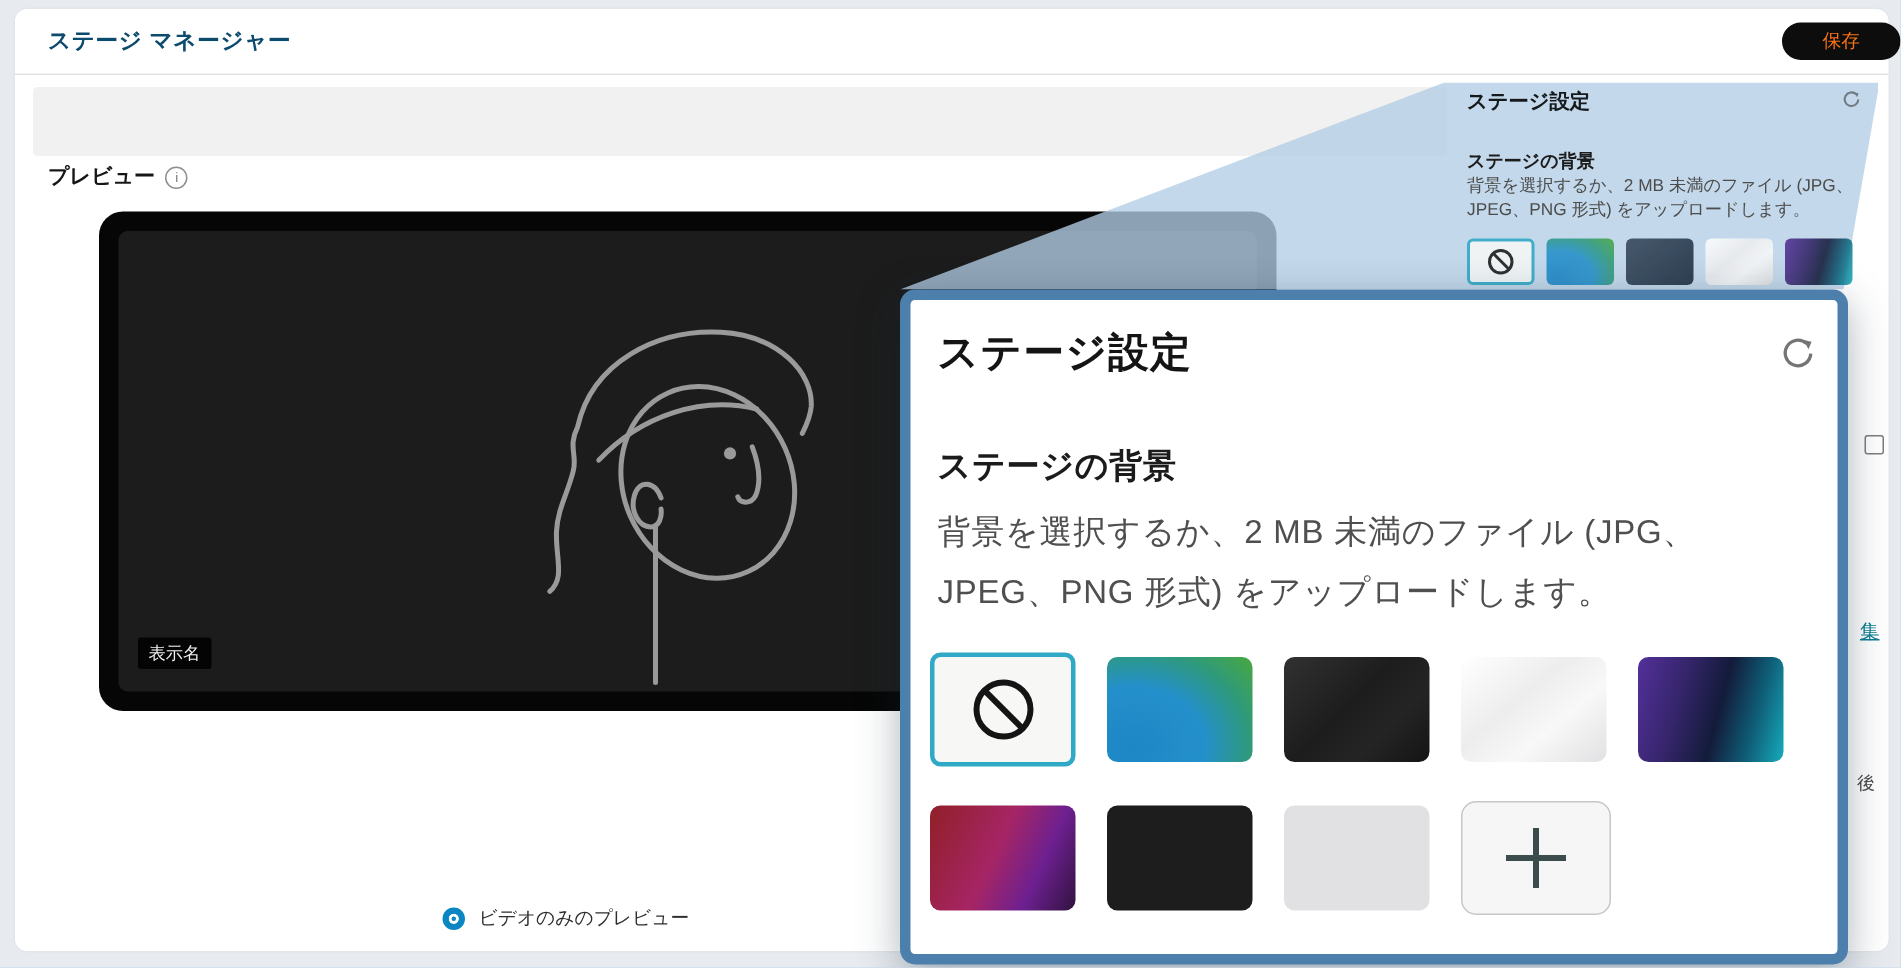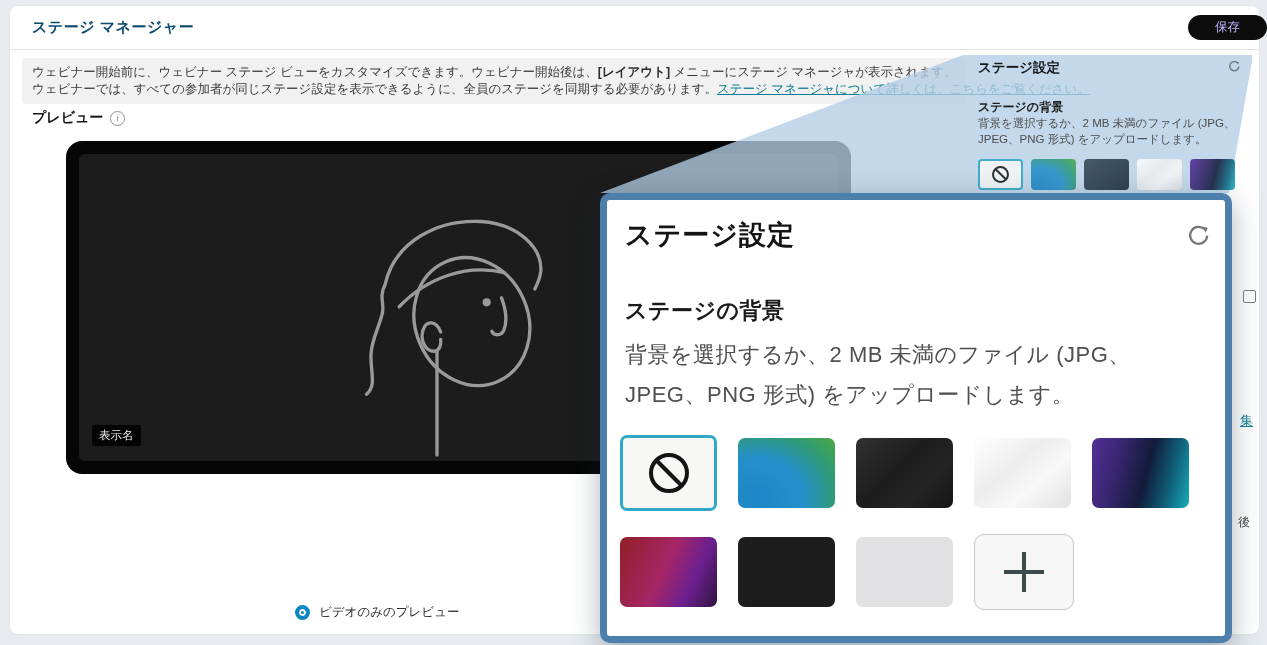--- a/index.html
+++ b/index.html
@@ -1,20 +1,20 @@
 <!DOCTYPE html>
 <html><head>
 <meta charset="utf-8">
 <style>
   html,body{margin:0;padding:0;}
   body{width:1267px;height:645px;background:#e7ebef;font-family:"Liberation Sans","DejaVu Sans",sans-serif;position:relative;overflow:hidden;}
   .page{position:absolute;left:9px;top:5px;width:1249px;height:628px;background:#ffffff;border:1px solid #e2e6ea;border-radius:9px;}
   
   .hdr-title{position:absolute;left:22px;top:12px;font-size:15px;font-weight:bold;color:#0c4a6e;letter-spacing:.5px;}
-  .save-btn{position:absolute;left:1178px;top:9px;width:79px;height:25px;background:#0d0d0d;color:#c4b5fd;border:none;border-radius:13px;font-size:12.5px;font-family:inherit;cursor:pointer;}
+  .save-btn{position:absolute;left:1178px;top:9px;width:79px;height:25px;background:#0d0d0d;color:#f97316;border:none;border-radius:13px;font-size:12.5px;font-family:inherit;cursor:pointer;}
   .hdr-divider{position:absolute;left:0;top:43px;width:1249px;height:1px;background:#e4e4e4;}
   
   .banner{position:absolute;left:12px;top:52px;width:943px;height:46px;background:#f1f1f1;border-radius:3px;}
   .banner p{margin:0;position:absolute;left:10px;font-size:12.5px;color:#3a3a3a;white-space:nowrap;}
   .banner .l1{top:6px;}
   .banner .l2{top:23px;}
   .banner b{color:#2b2b2b;}
   .banner a{color:#0b7d93;text-decoration:underline;cursor:pointer;}
   
   .pv-head{position:absolute;left:22px;top:103px;font-size:14px;font-weight:bold;color:#161616;display:flex;align-items:center;gap:7px;}
@@ -79,22 +79,20 @@
 </head>
 <body>
 
 <div class="page">
 
   <div class="hdr-title">ステージ マネージャー</div>
   <button class="save-btn">保存</button>
   <div class="hdr-divider"></div>
 
   <div class="banner">
-    <p class="l1"><span>ウェビナー開始前に、ウェビナー ステージ ビューをカスタマイズできます。ウェビナー開始後は、</span><b>[レイアウト]</b><span> メニューにステージ マネージャが表示されます。</span></p>
-    <p class="l2"><span>ウェビナーでは、すべての参加者が同じステージ設定を表示できるように、全員のステージを同期する必要があります。</span><a>ステージ マネージャについて詳しくは、こちらをご覧ください。</a></p>
   </div>
 
   <div class="pv-head">
     <span>プレビュー</span>
     <i class="info-ic">i</i>
   </div>
 
   <div class="pv-frame">
     <div class="pv-inner">
       <svg class="face-svg" viewBox="0 0 760 414">

